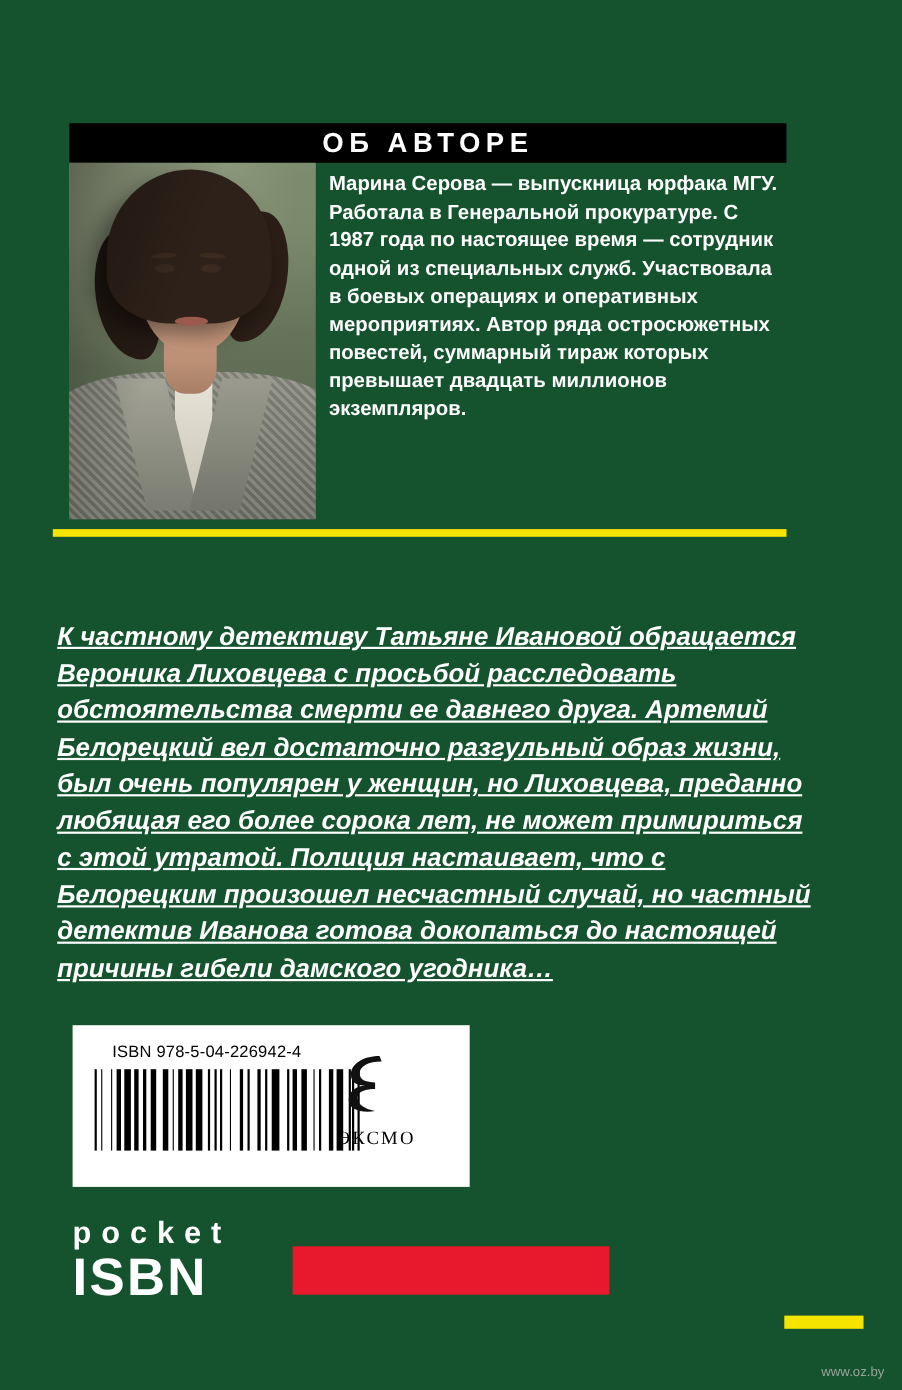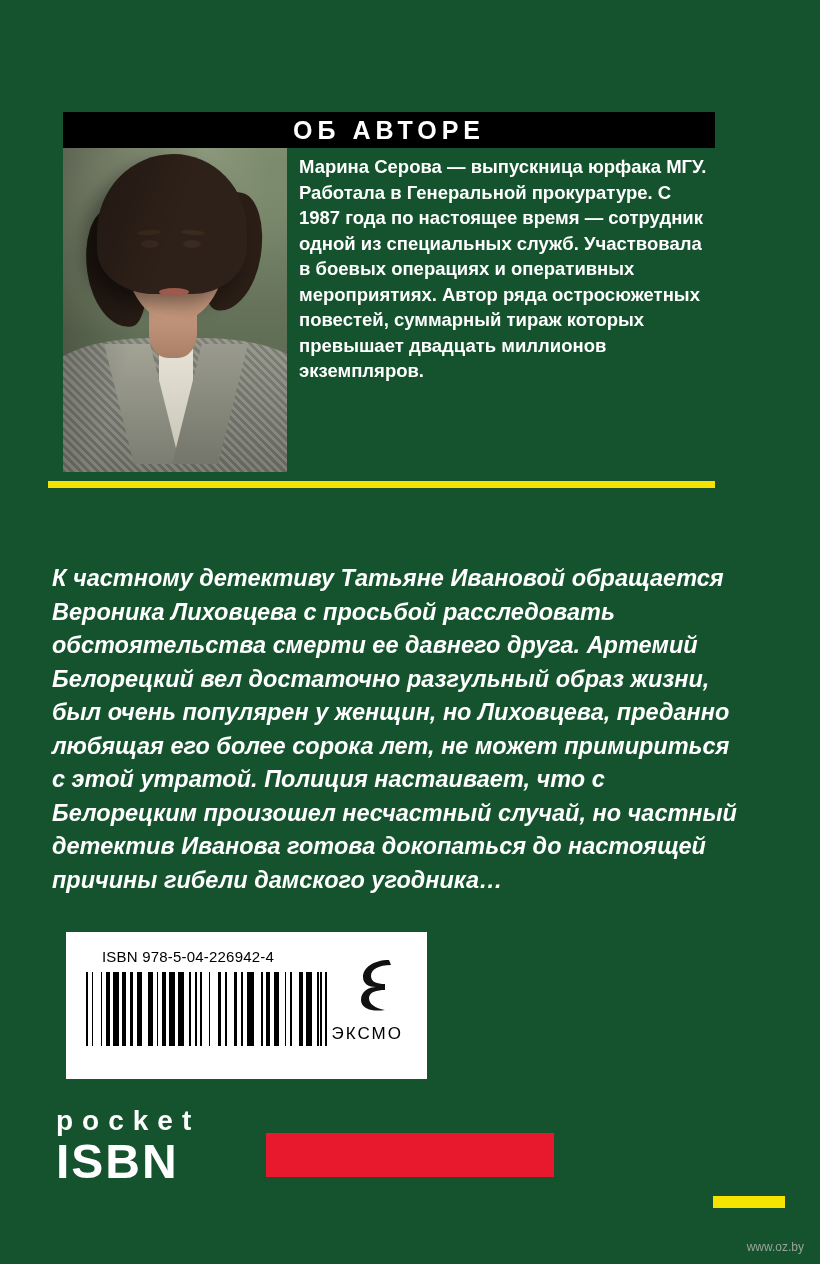--- a/index.html
+++ b/index.html
@@ -207,20 +207,21 @@
   #blurb {
     position: absolute;
     left: 52px;
     top: 562px;
     width: 692px;
     color: #ffffff;
     font-size: 23.5px;
     line-height: 33.5px;
     font-style: italic;
     font-weight: bold;
+    text-decoration: underline;
   }
 
   
   #barcode-panel {
     position: absolute;
     left: 66px;
     top: 932px;
     width: 361px;
     height: 147px;
     background: #ffffff;
@@ -256,39 +257,40 @@
     font-size: 20px;
     letter-spacing: 2.2px;
     color: #000;
     font-family: "Liberation Sans", sans-serif;
   }
   #eksmo-logo {
     position: absolute;
     right: 24px;
     top: 24px;
     width: 96px;
-    text-align: right;
+    text-align: left;
+    font-family: Liberation Serif, serif;
   }
   #eksmo-mark {
     width: 52px;
     height: 58px;
     margin: 0 auto;
   }
   #eksmo-name {
     margin-top: 6px;
     font-size: 17px;
     letter-spacing: 2px;
     color: #000;
     font-weight: 500;
   }
 
   
   #pocketbook {
     position: absolute;
-    left: 56px;
+    left: 66px;
     top: 1106px;
     width: 200px;
   }
   #pocket-word {
     color: #ffffff;
     font-size: 28px;
     font-weight: bold;
     letter-spacing: 9px;
     line-height: 30px;
   }

